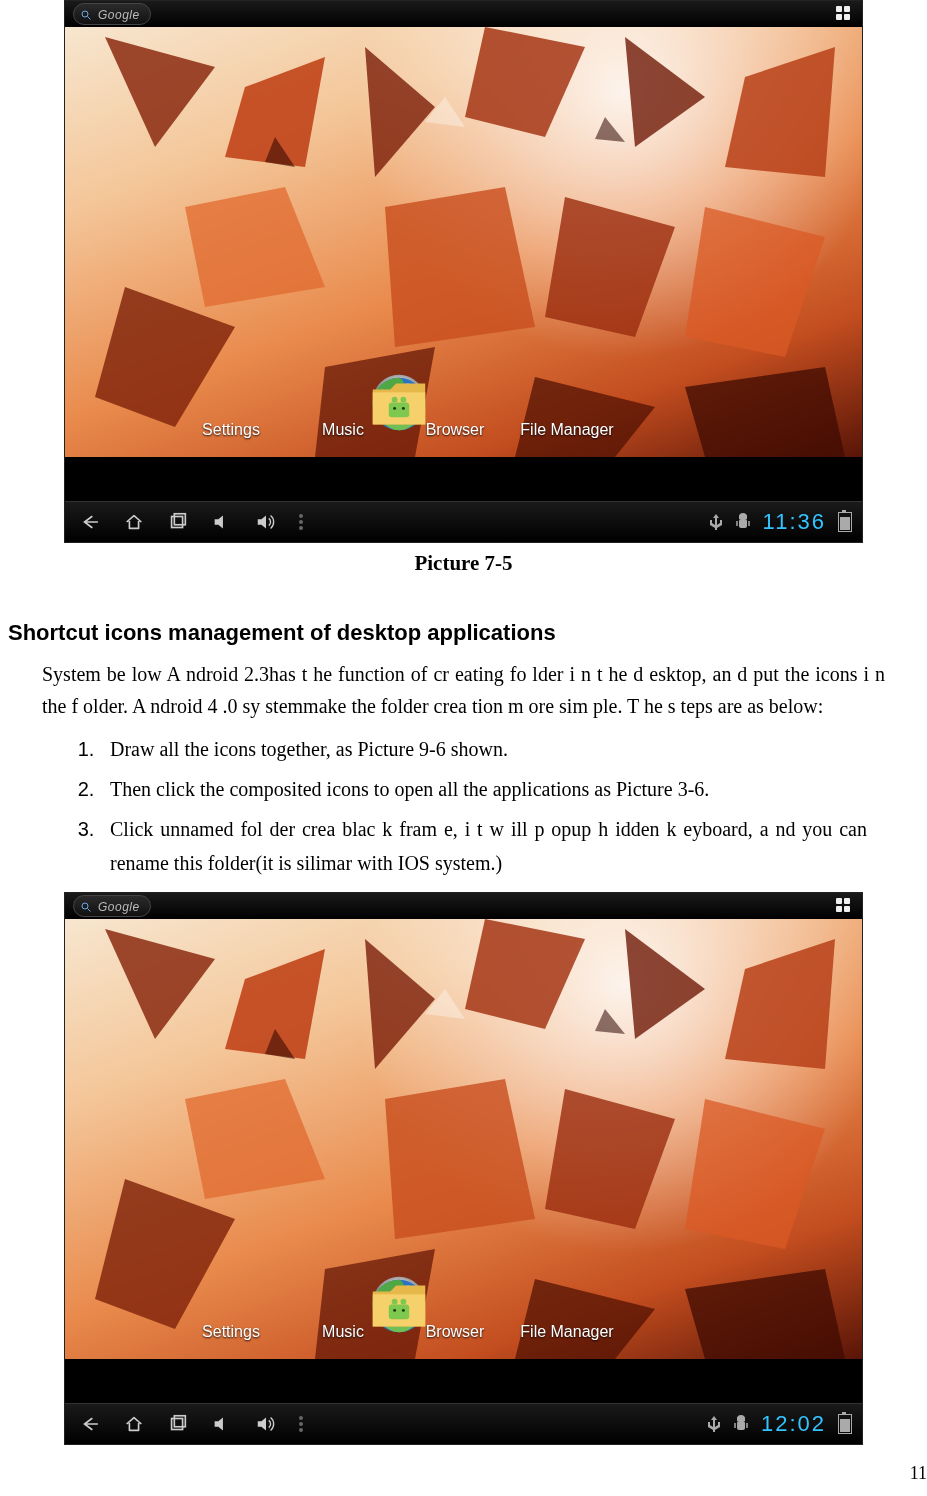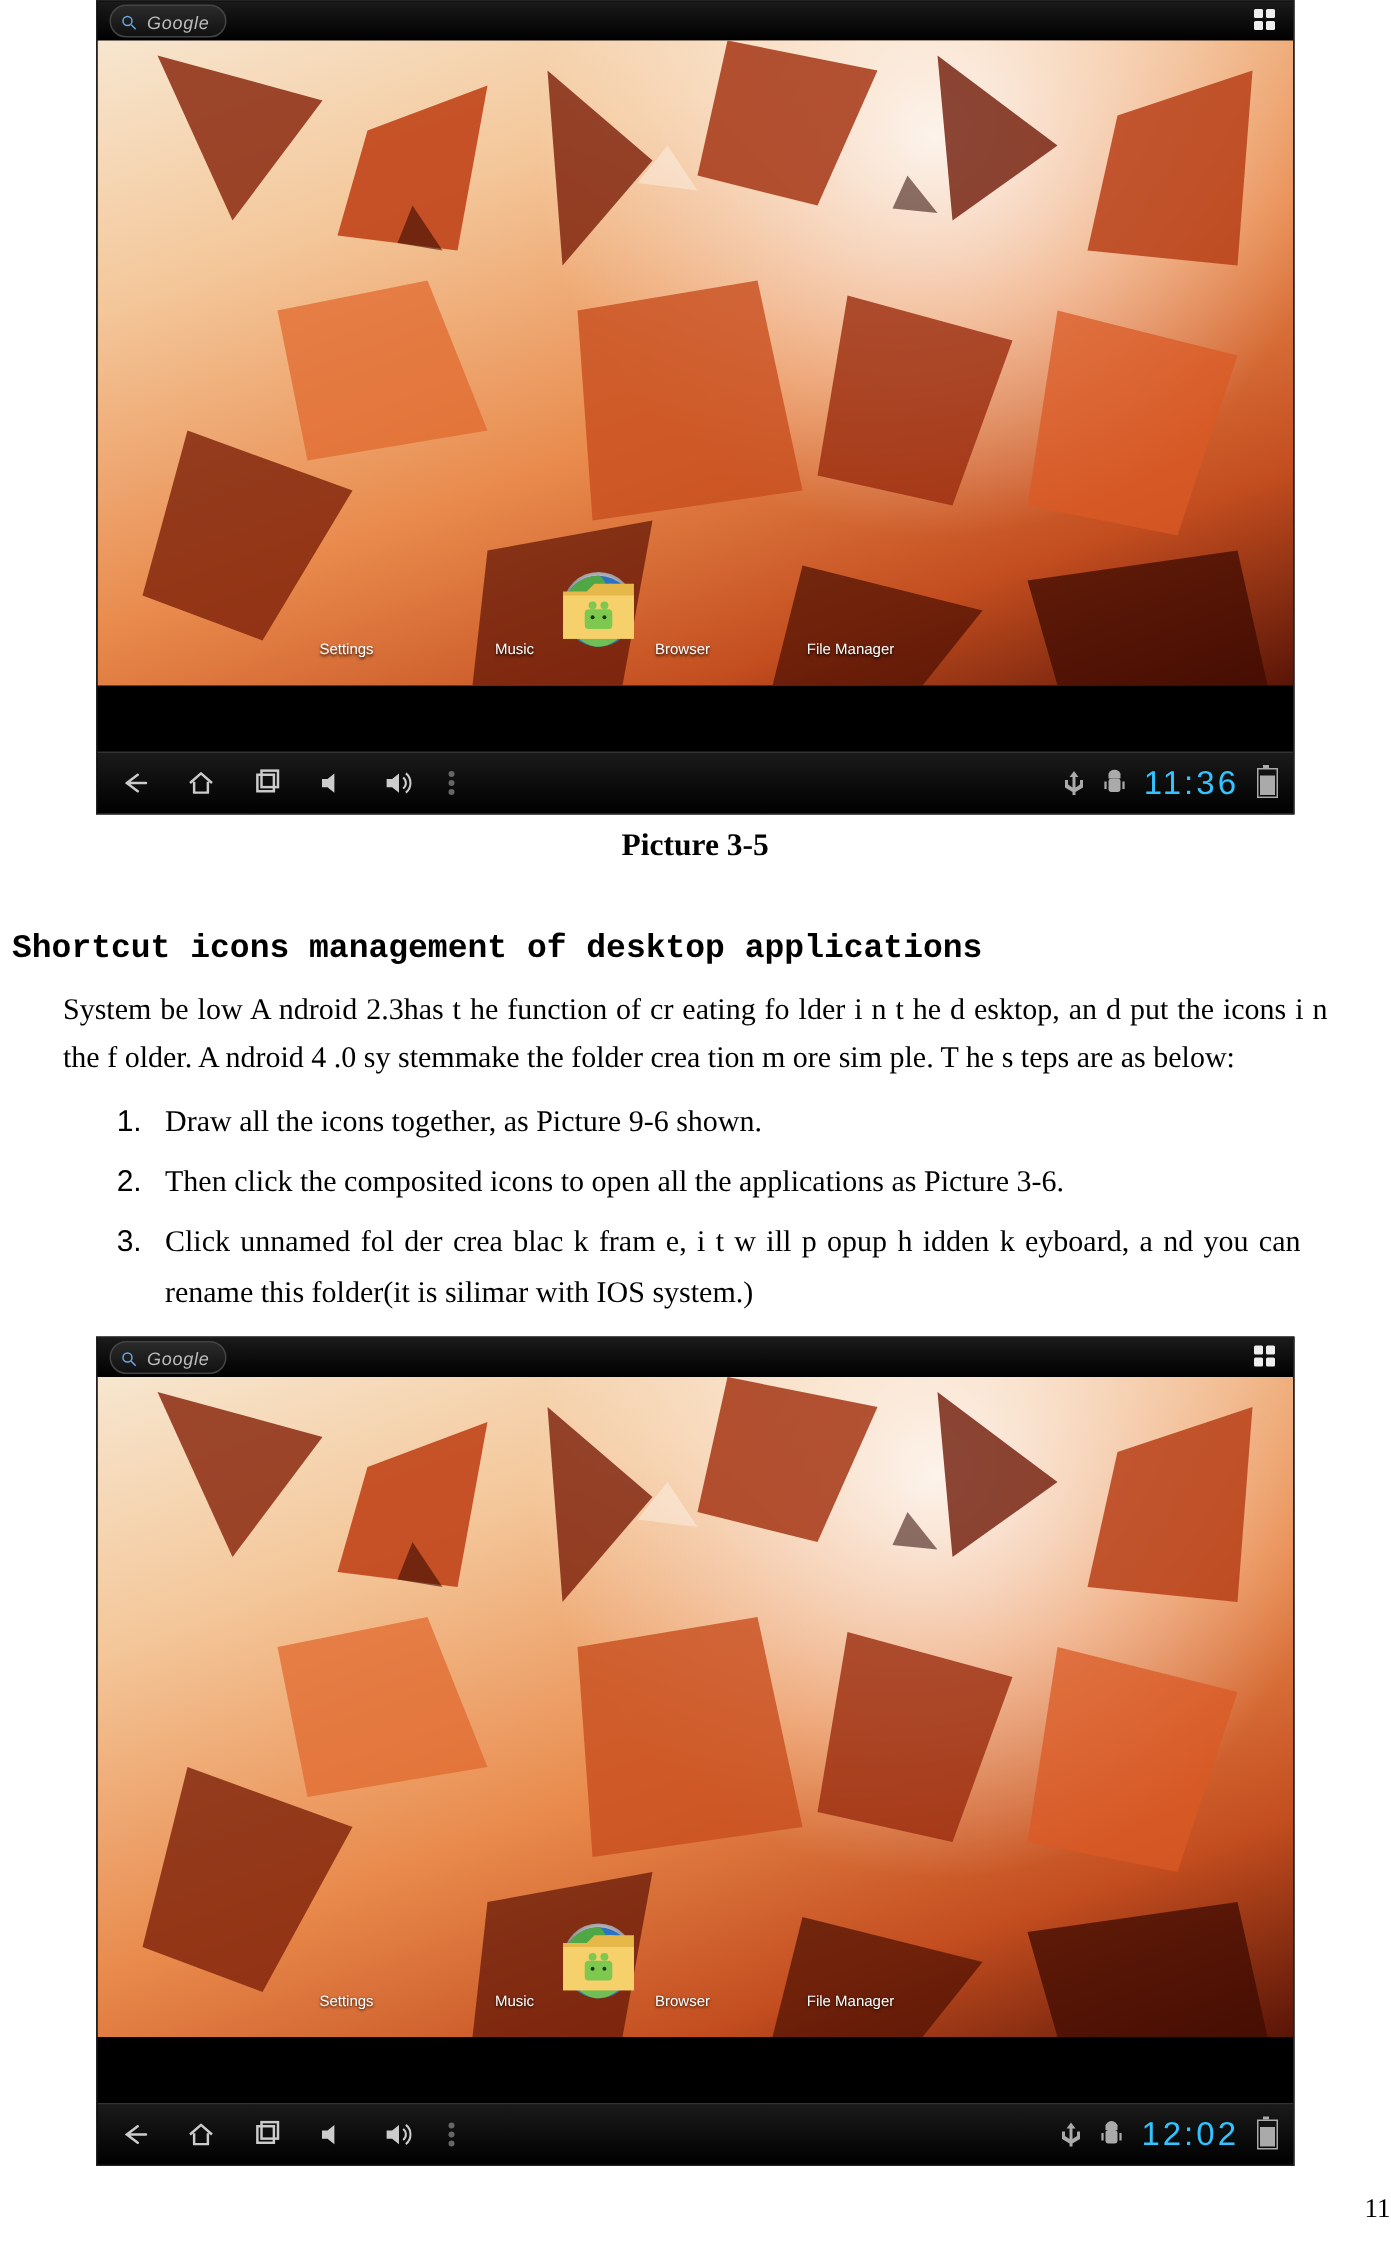--- a/index.html
+++ b/index.html
@@ -102,21 +102,21 @@
     gap: 4px;
   }
   .app-icon {
     width: 48px;
     height: 48px;
     display: flex;
     align-items: center;
     justify-content: center;
   }
   .app-label {
-    font-size: 10px;
+    font-size: 16px;
     color: #fff;
     text-shadow: 0 1px 2px rgba(0,0,0,0.9);
     white-space: nowrap;
   }
 
   .navbar {
     height: 40px;
     background: linear-gradient(#1a1a1a, #000);
     border-top: 1px solid #333;
     display: flex;
@@ -177,21 +177,21 @@
     font-size: 21px;
     font-family: "Times New Roman", serif;
     margin: 6px 0 30px 0;
   }
   .caption b { font-weight: bold; }
 
   .section-heading {
     font-size: 22px;
     font-weight: bold;
     margin: 44px 0 12px 8px;
-    font-family: Liberation Mono, monospace;
+    font-family: Liberation Sans, sans-serif;
   }
   .intro {
     font-size: 20px;
     line-height: 1.6;
     margin: 0 42px 10px 42px;
     text-align: justify;
     font-family: "Times New Roman", serif;
   }
   ol.steps {
     font-size: 20px;
@@ -356,21 +356,21 @@
             <path d="M4 4 A4 4 0 0 1 12 4 V6 H4 Z" fill="#aaa"></path>
             <line x1="2" y1="8" x2="2" y2="13" stroke="#aaa" stroke-width="1.5"></line>
             <line x1="14" y1="8" x2="14" y2="13" stroke="#aaa" stroke-width="1.5"></line>
           </svg>
         <span class="clock">11:36</span>
         <div class="batt"></div>
       </div>
     </div>
   </div>
 
-  <div class="caption"><b>Picture 3-5</b></div>
+  <div class="caption"><b>Picture 7-5</b></div>
 
   <div class="section-heading">Shortcut icons management of desktop applications</div>
   <p class="intro">System be low A ndroid 2.3has t he function of cr eating fo lder i n t he d esktop, an d put the icons i n the f older. A ndroid 4 .0 sy stemmake the folder crea tion m ore sim ple. T he s teps are as below:</p>
   <ol class="steps">
     <li>Draw all the icons together, as Picture 9-6 shown.</li>
     <li>Then click the composited icons to open all the applications as Picture 3-6.</li>
     <li>Click unnamed fol der crea blac k fram e, i t w ill p opup h idden k eyboard, a nd you can rename this folder(it is silimar with IOS system.)</li>
   </ol>
 
   <div class="screenshot ss2">

